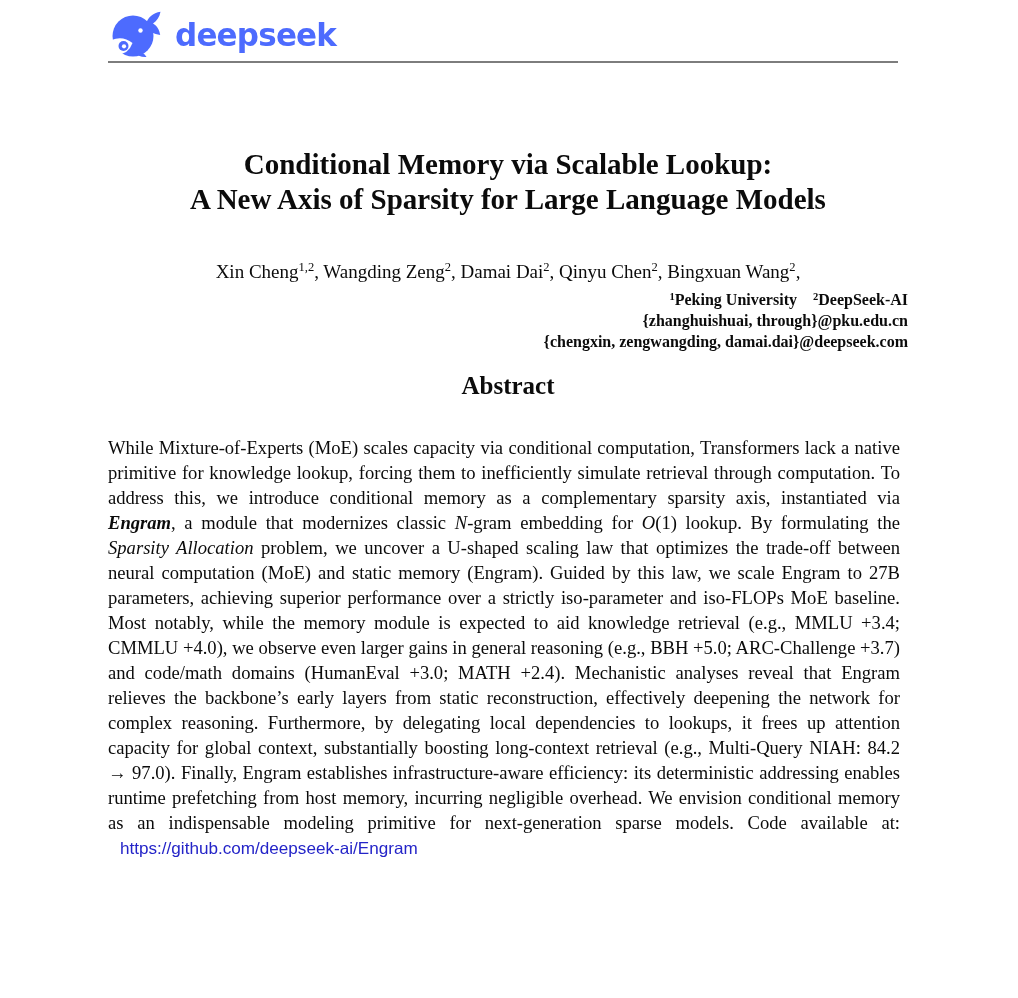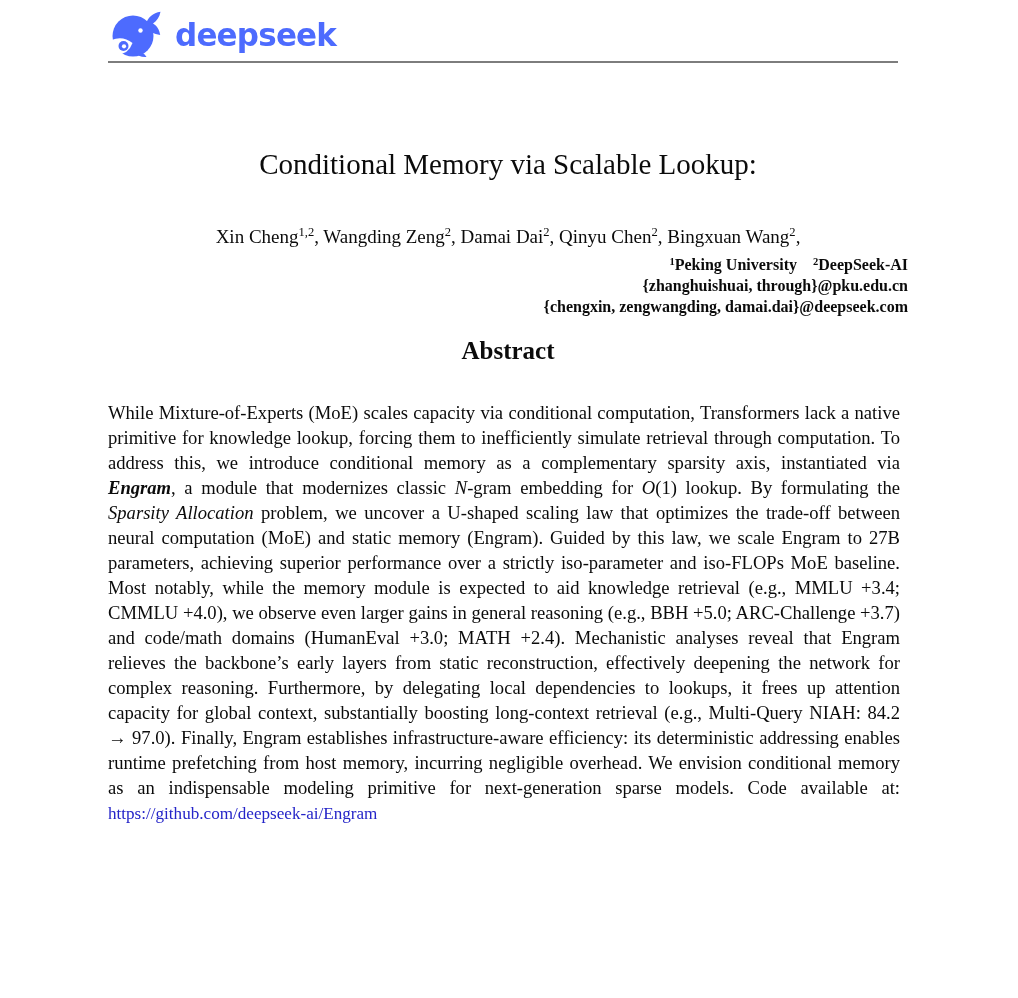--- a/index.html
+++ b/index.html
@@ -38,21 +38,21 @@
     border: none;
     border-top: 2px solid var(--rule);
     margin: 7px 120px 0 108px;
   }
 
   
   .title {
     margin: 84px 110px 4px 108px;
     text-align: center;
     font-size: 29px;
-    font-weight: normal;
+    font-weight: bold;
     line-height: 35px;
   }
   .title-line { display: block; }
 
   
   .authors {
     margin: 42px 110px 0 108px;
     text-align: center;
     font-size: 19px;
     line-height: 25px;
@@ -79,24 +79,25 @@
   .abstract-body {
     margin: 33px 118px 0 108px;
     text-align: justify;
     font-size: 18.6px;
     line-height: 25px;
   }
   .b { font-weight: bold; font-style: italic; }
   .i { font-style: italic; }
   .link {
     color: var(--link);
-    font-family: Liberation Serif, serif;
+    font-family: Liberation Sans, sans-serif;
     font-size: 0.92em;
     text-decoration: none;
     cursor: pointer;
+    margin-left: 12px;
   }
 </style>
 </head>
 <body>
 
 <div class="page">
 
   <header>
     <div class="brand-row">
       <svg class="whale-svg" viewBox="0 0 56 48" aria-hidden="true">
@@ -114,20 +115,21 @@
 
         <circle fill="#ffffff" cx="32.5" cy="19.5" r="2.2"></circle>
       </svg>
       <span class="wordmark">deepseek</span>
     </div>
     <hr class="header-rule">
   </header>
 
   <h1 class="title">
     <span class="title-line">Conditional Memory via Scalable Lookup:</span>
+    <span class="title-line">A New Axis of Sparsity for Large Language Models</span>
   </h1>
 
   <div class="authors">
     <div><span>Xin Cheng</span><span class="sup">1,2</span><span>, Wangding Zeng</span><span class="sup">2</span><span>, Damai Dai</span><span class="sup">2</span><span>, Qinyu Chen</span><span class="sup">2</span><span>, Bingxuan Wang</span><span class="sup">2</span><span>,</span></div>
   </div>
 
   <div class="affil-block">
     <div><span class="sup">1</span><span>Peking University </span><span class="sup">2</span><span>DeepSeek-AI</span></div>
     <div>{zhanghuishuai, through}@pku.edu.cn</div>
     <div>{chengxin, zengwangding, damai.dai}@deepseek.com</div>

